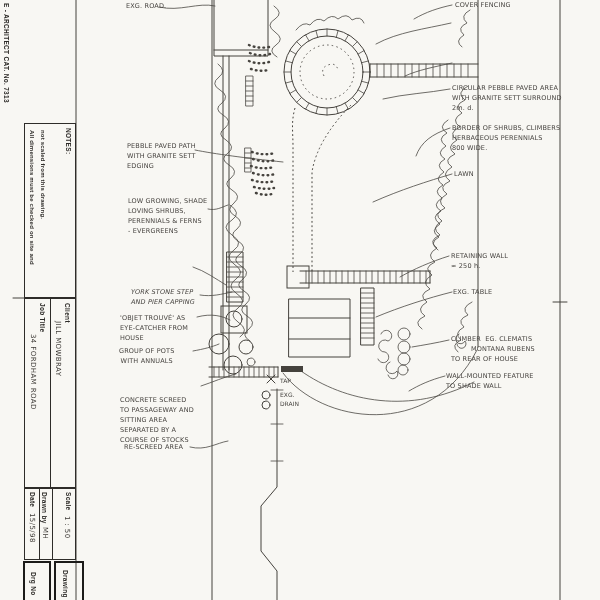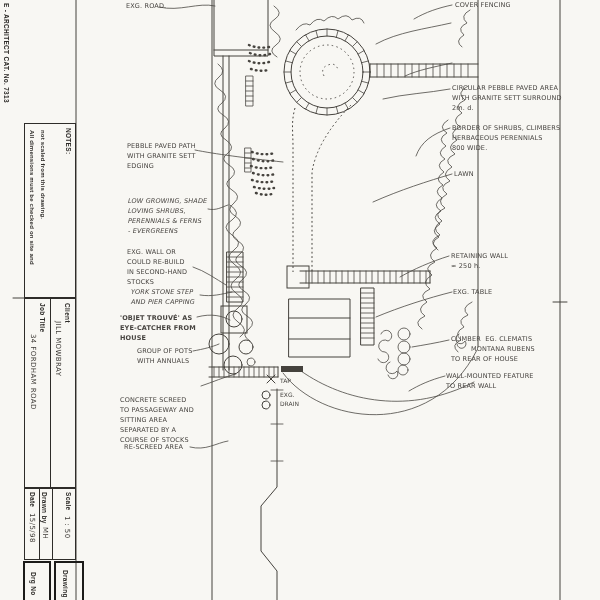--- a/index.html
+++ b/index.html
@@ -168,34 +168,30 @@
     <div class="vtext tb-label" style="left:5px;top:9px;">Drg No</div>
   </div>
   <div class="blackbox" style="left:54px;top:561px;width:30px;height:45px;">
     <div class="vtext tb-label" style="left:6px;top:7px;">Drawing</div>
   </div>
 
   <div class="ann" style="left:126px;top:1px;">EXG. ROAD.</div>
   <div class="ann" style="left:127px;top:141px;">PEBBLE PAVED PATH
 WITH GRANITE SETT
 EDGING</div>
-  <div class="ann" style="left:128px;top:196px;font-style:italic;">LOW GROWING, SHADE
+  <div class="ann" style="left:128px;top:196px;">LOW GROWING, SHADE
 LOVING SHRUBS,
 PERENNIALS &amp; FERNS
 - EVERGREENS</div>
-  <div class="ann" style="left:127px;top:247px;">EXG. WALL OR
-COULD RE-BUILD
-IN SECOND-HAND
-STOCKS</div>
   <div class="ann" style="left:131px;top:287px;font-style:italic;">YORK STONE STEP
 AND PIER CAPPING</div>
-  <div class="ann" style="left:120px;top:313px;font-weight:bold;">'OBJET TROUVÉ' AS
+  <div class="ann" style="left:120px;top:313px;">'OBJET TROUVÉ' AS
 EYE-CATCHER FROM
 HOUSE</div>
-  <div class="ann" style="left:137px;top:346px;">GROUP OF POTS
+  <div class="ann" style="left:119px;top:346px;text-align:center;">GROUP OF POTS
 WITH ANNUALS</div>
   <div class="ann" style="left:120px;top:395px;">CONCRETE SCREED
 TO PASSAGEWAY AND
 SITTING AREA
 SEPARATED BY A
 COURSE OF STOCKS</div>
   <div class="ann" style="left:124px;top:442px;">RE-SCREED AREA</div>
 
   <div class="ann" style="left:455px;top:0px;">COVER FENCING</div>
   <div class="ann" style="left:452px;top:83px;">CIRCULAR PEBBLE PAVED AREA
@@ -205,19 +201,19 @@
 HERBACEOUS PERENNIALS
 800 WIDE.</div>
   <div class="ann" style="left:454px;top:169px;">LAWN</div>
   <div class="ann" style="left:451px;top:251px;">RETAINING WALL
 ≈ 250 h.</div>
   <div class="ann" style="left:453px;top:287px;">EXG. TABLE</div>
   <div class="ann" style="left:451px;top:334px;">CLIMBER  EG. CLEMATIS
          MONTANA RUBENS
 TO REAR OF HOUSE</div>
   <div class="ann" style="left:446px;top:371px;">WALL-MOUNTED FEATURE
-TO REAR WALL</div>
+TO SHADE WALL</div>
 
   <div class="plab" style="left:280px;top:376px;">TAP</div>
   <div class="plab" style="left:280px;top:390px;">EXG.
 DRAIN</div>
 
 </div>
 
 </body></html>

